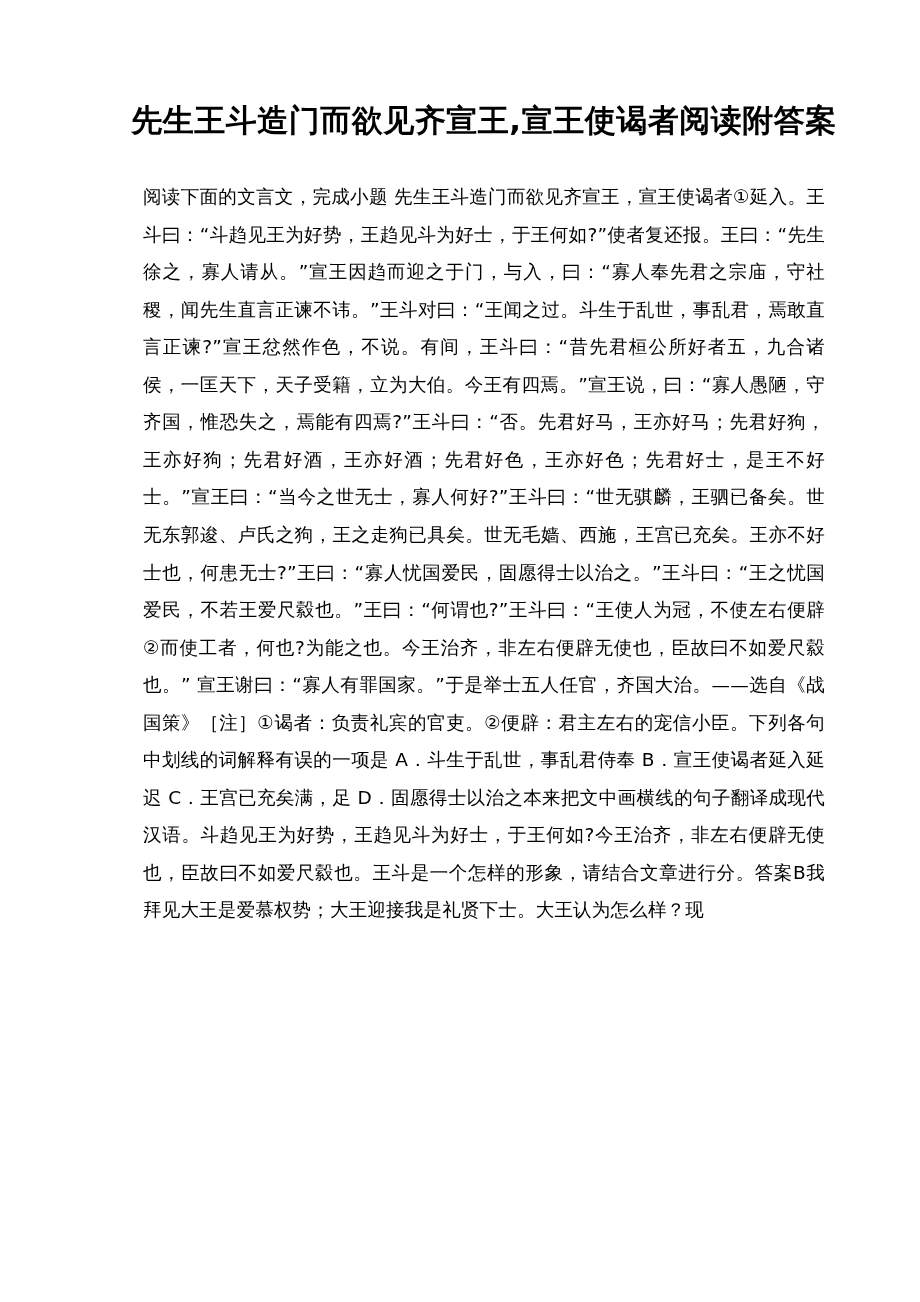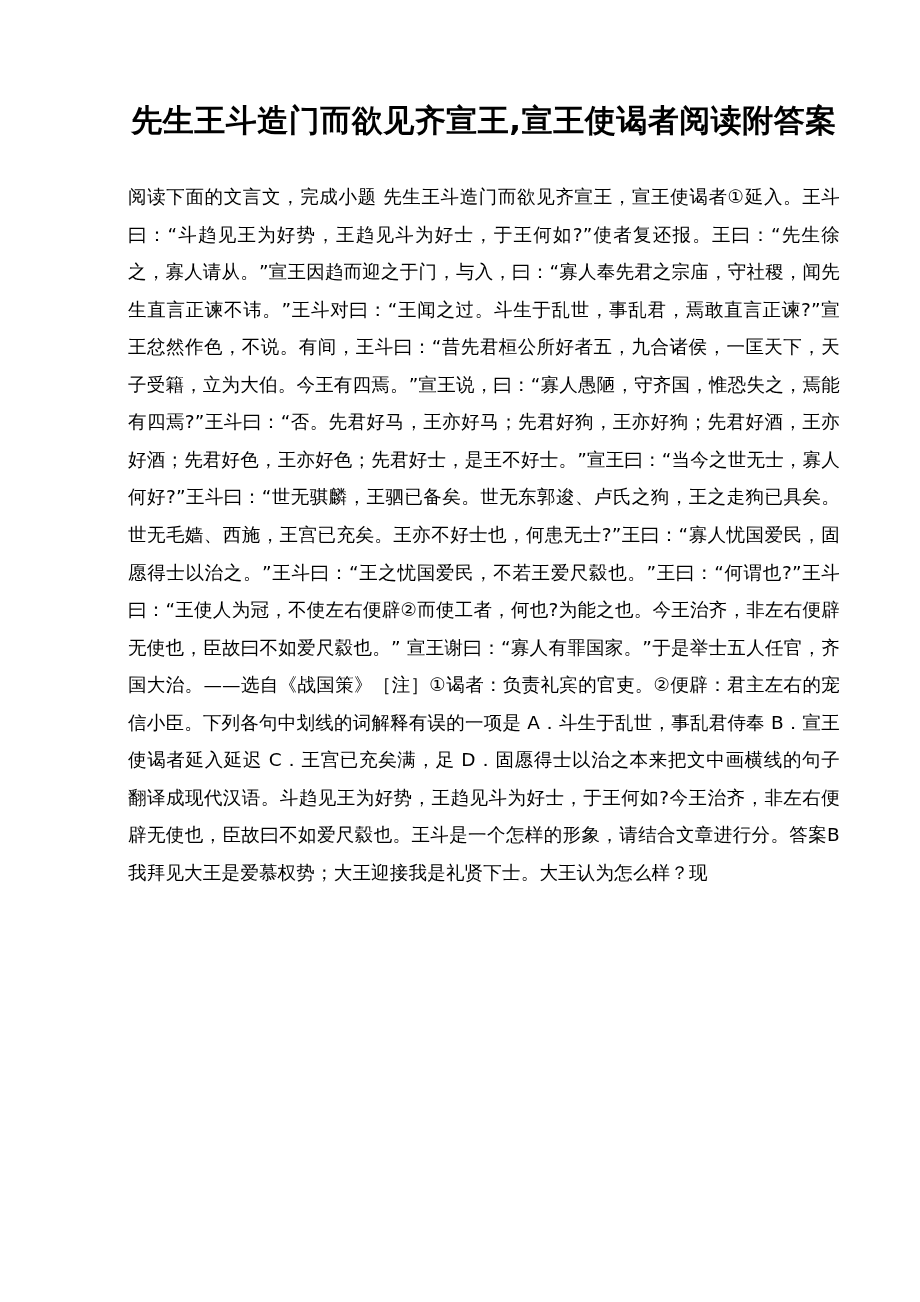--- a/index.html
+++ b/index.html
@@ -30,21 +30,21 @@
     margin: 0 0 34px 0;
     font-family: "DejaVu Sans", "Liberation Sans", sans-serif;
   }
   .doc-body {
     font-size: 18.5px;
     line-height: 2.03;
     text-align: justify;
     text-justify: inter-ideograph;
     letter-spacing: 0.2px;
     word-break: break-all;
-    margin: 0;
+    margin: 15px;
   }
 </style>
 </head>
 <body>
 
 <div class="page">
   <h1 class="doc-title">先生王斗造门而欲见齐宣王,宣王使谒者阅读附答案</h1>
   <div class="doc-body">阅读下面的文言文，完成小题 先生王斗造门而欲见齐宣王，宣王使谒者①延入。王斗曰：“斗趋见王为好势，王趋见斗为好士，于王何如?”使者复还报。王曰：“先生徐之，寡人请从。”宣王因趋而迎之于门，与入，曰：“寡人奉先君之宗庙，守社稷，闻先生直言正谏不讳。”王斗对曰：“王闻之过。斗生于乱世，事乱君，焉敢直言正谏?”宣王忿然作色，不说。有间，王斗曰：“昔先君桓公所好者五，九合诸侯，一匡天下，天子受籍，立为大伯。今王有四焉。”宣王说，曰：“寡人愚陋，守齐国，惟恐失之，焉能有四焉?”王斗曰：“否。先君好马，王亦好马；先君好狗，王亦好狗；先君好酒，王亦好酒；先君好色，王亦好色；先君好士，是王不好士。”宣王曰：“当今之世无士，寡人何好?”王斗曰：“世无骐麟，王驷已备矣。世无东郭逡、卢氏之狗，王之走狗已具矣。世无毛嫱、西施，王宫已充矣。王亦不好士也，何患无士?”王曰：“寡人忧国爱民，固愿得士以治之。”王斗曰：“王之忧国爱民，不若王爱尺縠也。”王曰：“何谓也?”王斗曰：“王使人为冠，不使左右便辟②而使工者，何也?为能之也。今王治齐，非左右便辟无使也，臣故曰不如爱尺縠也。” 宣王谢曰：“寡人有罪国家。”于是举士五人任官，齐国大治。——选自《战国策》［注］①谒者：负责礼宾的官吏。②便辟：君主左右的宠信小臣。下列各句中划线的词解释有误的一项是 A．斗生于乱世，事乱君侍奉 B．宣王使谒者延入延迟 C．王宫已充矣满，足 D．固愿得士以治之本来把文中画横线的句子翻译成现代汉语。斗趋见王为好势，王趋见斗为好士，于王何如?今王治齐，非左右便辟无使也，臣故曰不如爱尺縠也。王斗是一个怎样的形象，请结合文章进行分。答案B我拜见大王是爱慕权势；大王迎接我是礼贤下士。大王认为怎么样？现</div>
 </div>
 

